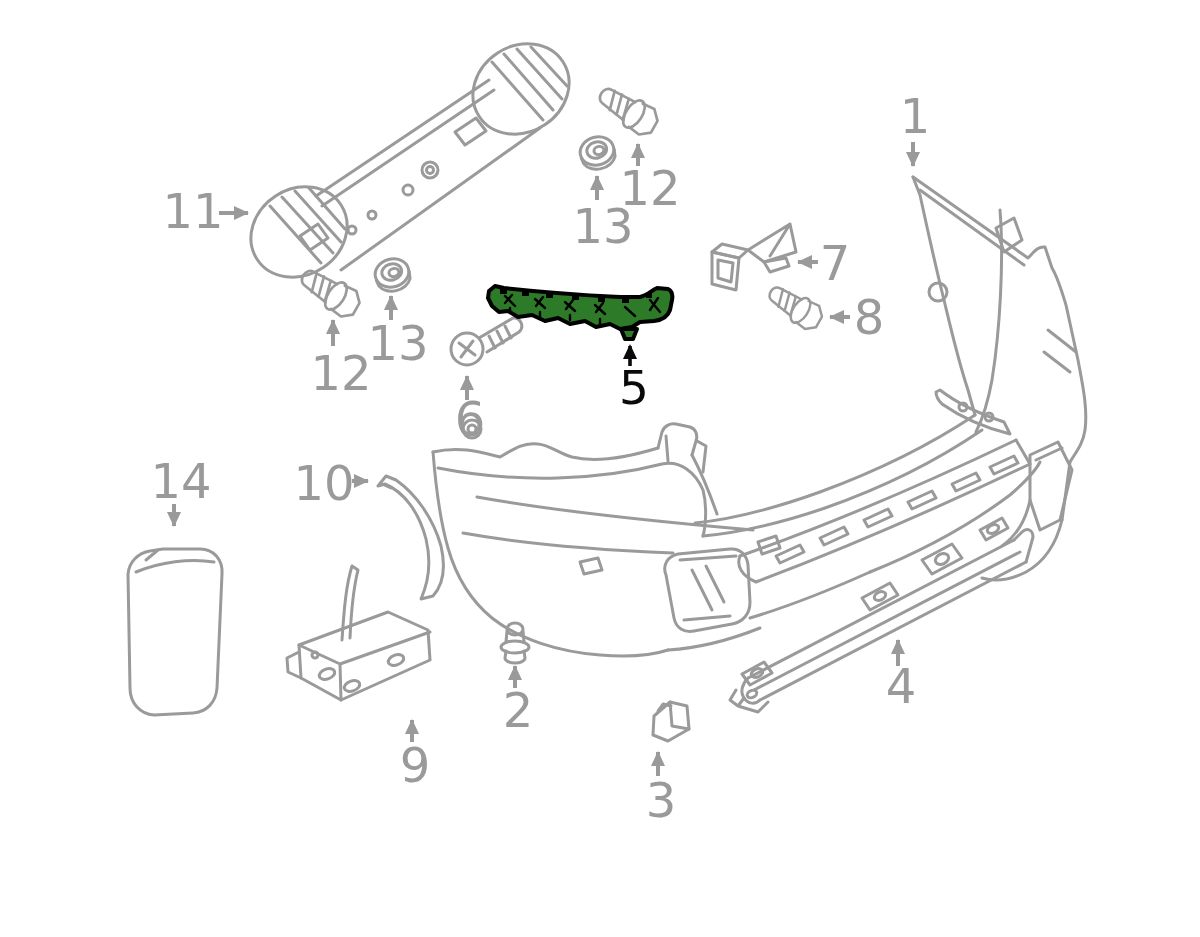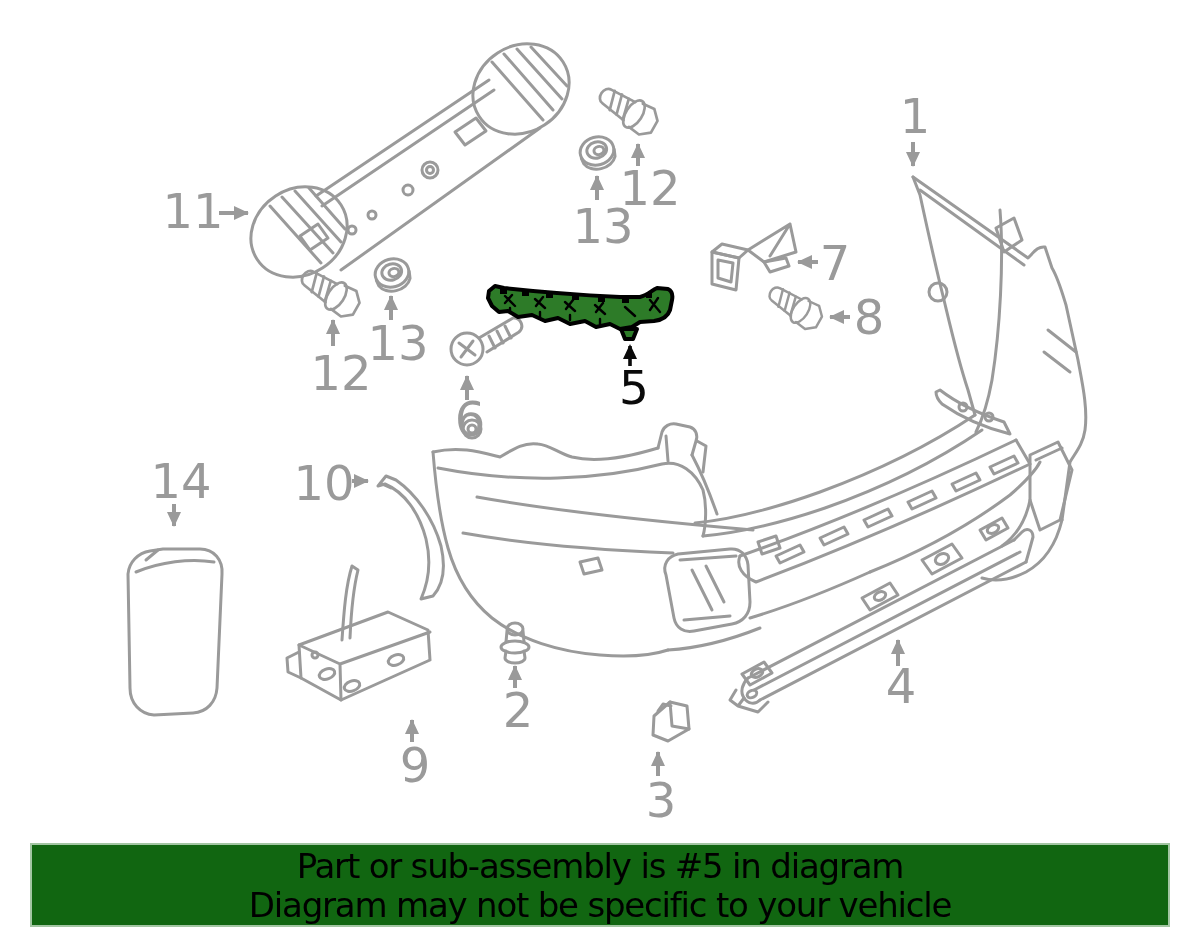--- a/index.html
+++ b/index.html
@@ -240,18 +240,14 @@
     <text class="callout" x="324" y="500">10</text>
     <text class="callout" x="193" y="228">11</text>
     <text class="callout" x="650" y="205">12</text>
     <text class="callout" x="341" y="390">12</text>
     <text class="callout" x="603" y="243">13</text>
     <text class="callout" x="398" y="360">13</text>
     <text class="callout" x="181" y="498">14</text>
   </g>
 </svg>
 
-  <div class="banner">
-    <div>Part or sub-assembly is #5 in diagram</div>
-    <div>Diagram may not be specific to your vehicle</div>
-  </div>
 
 </div>
 
 </body></html>

